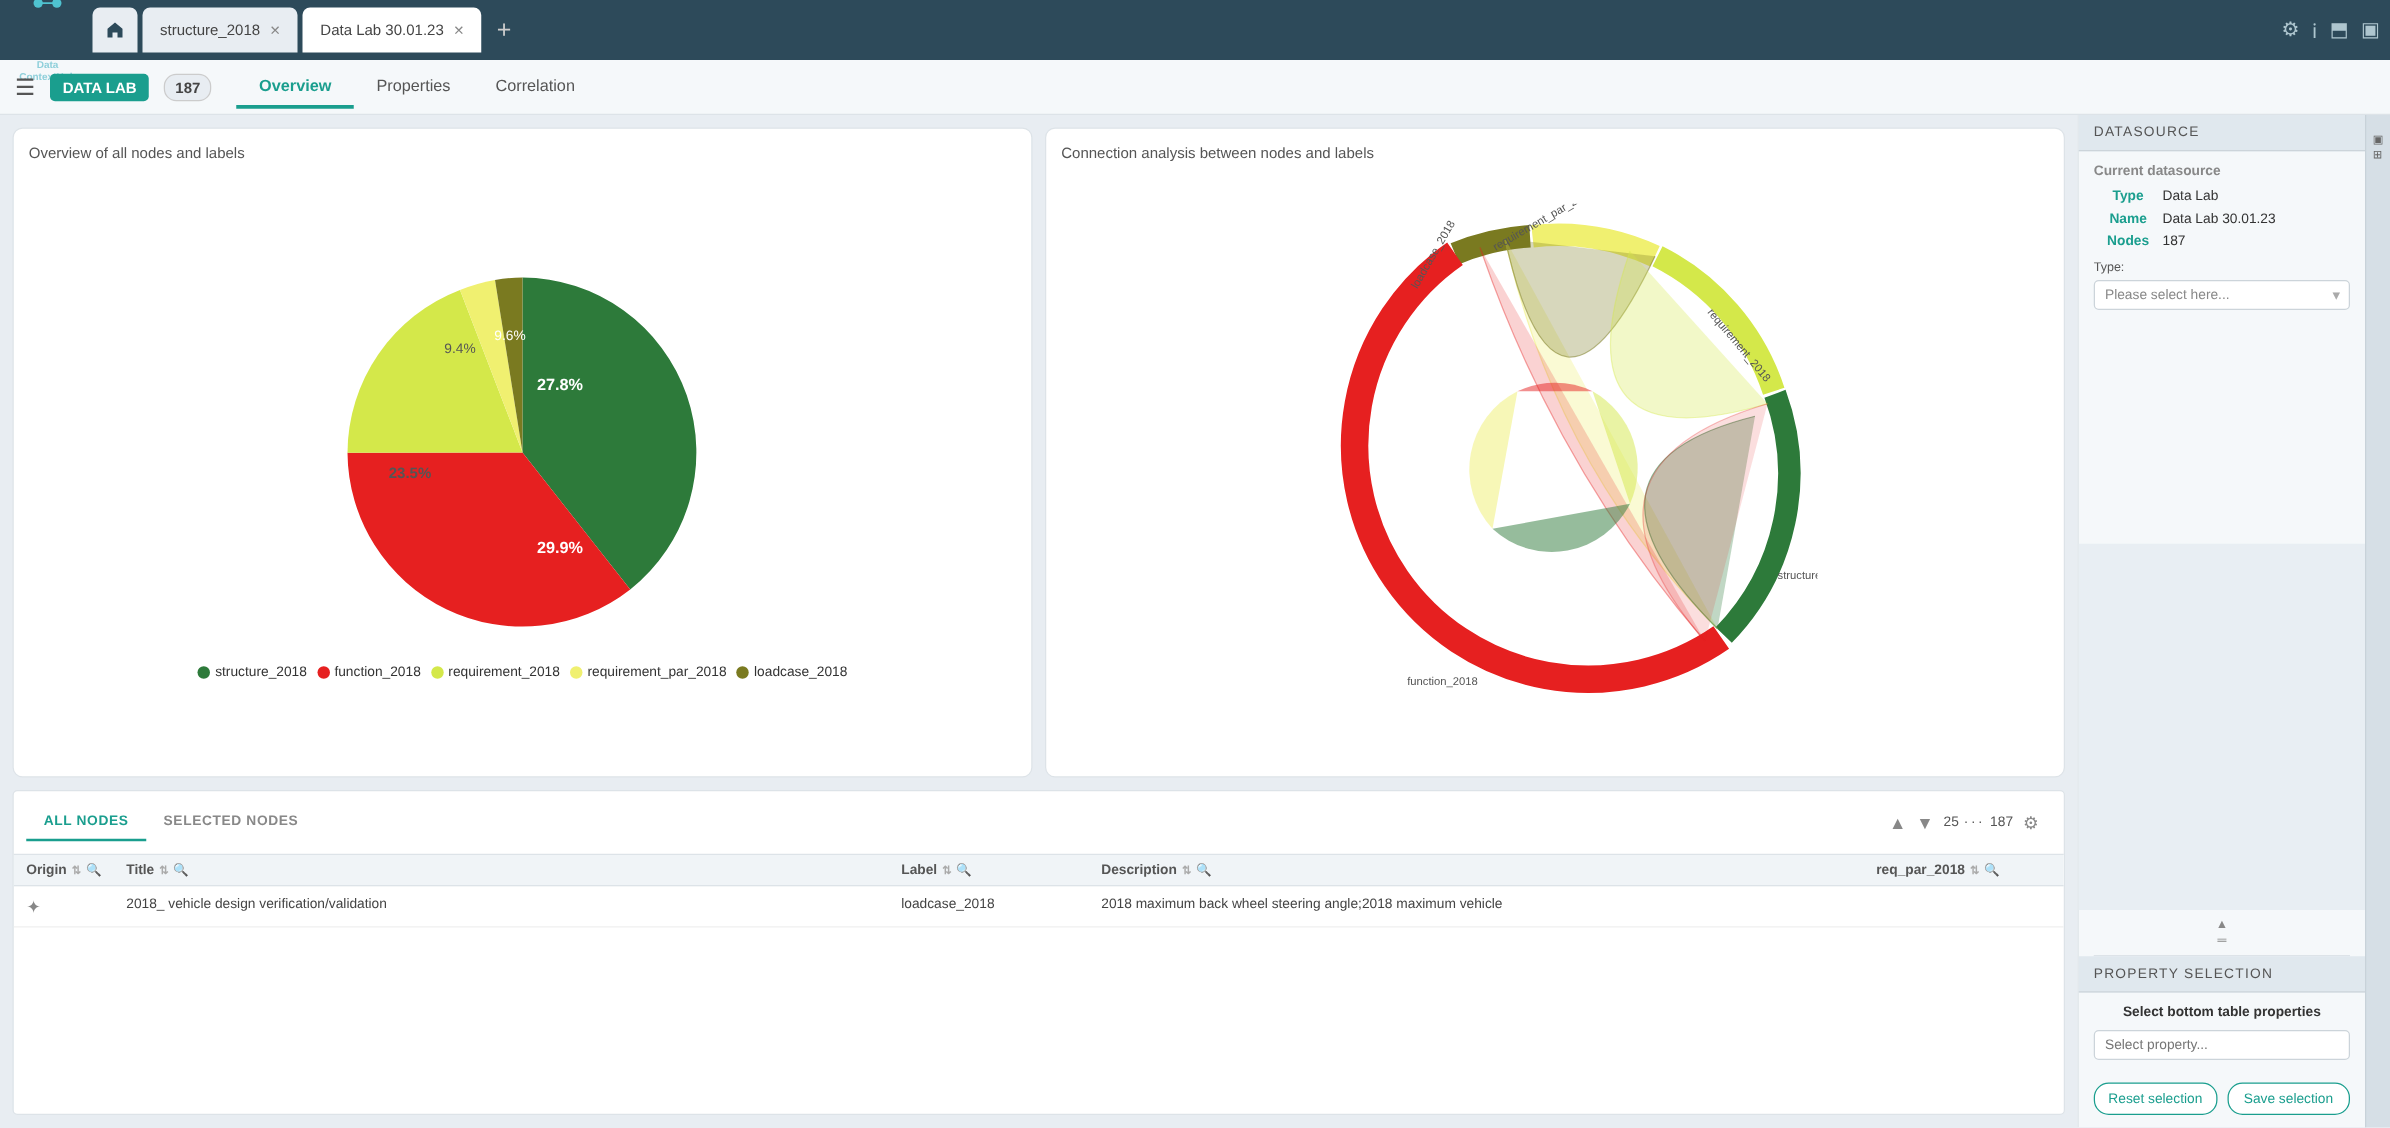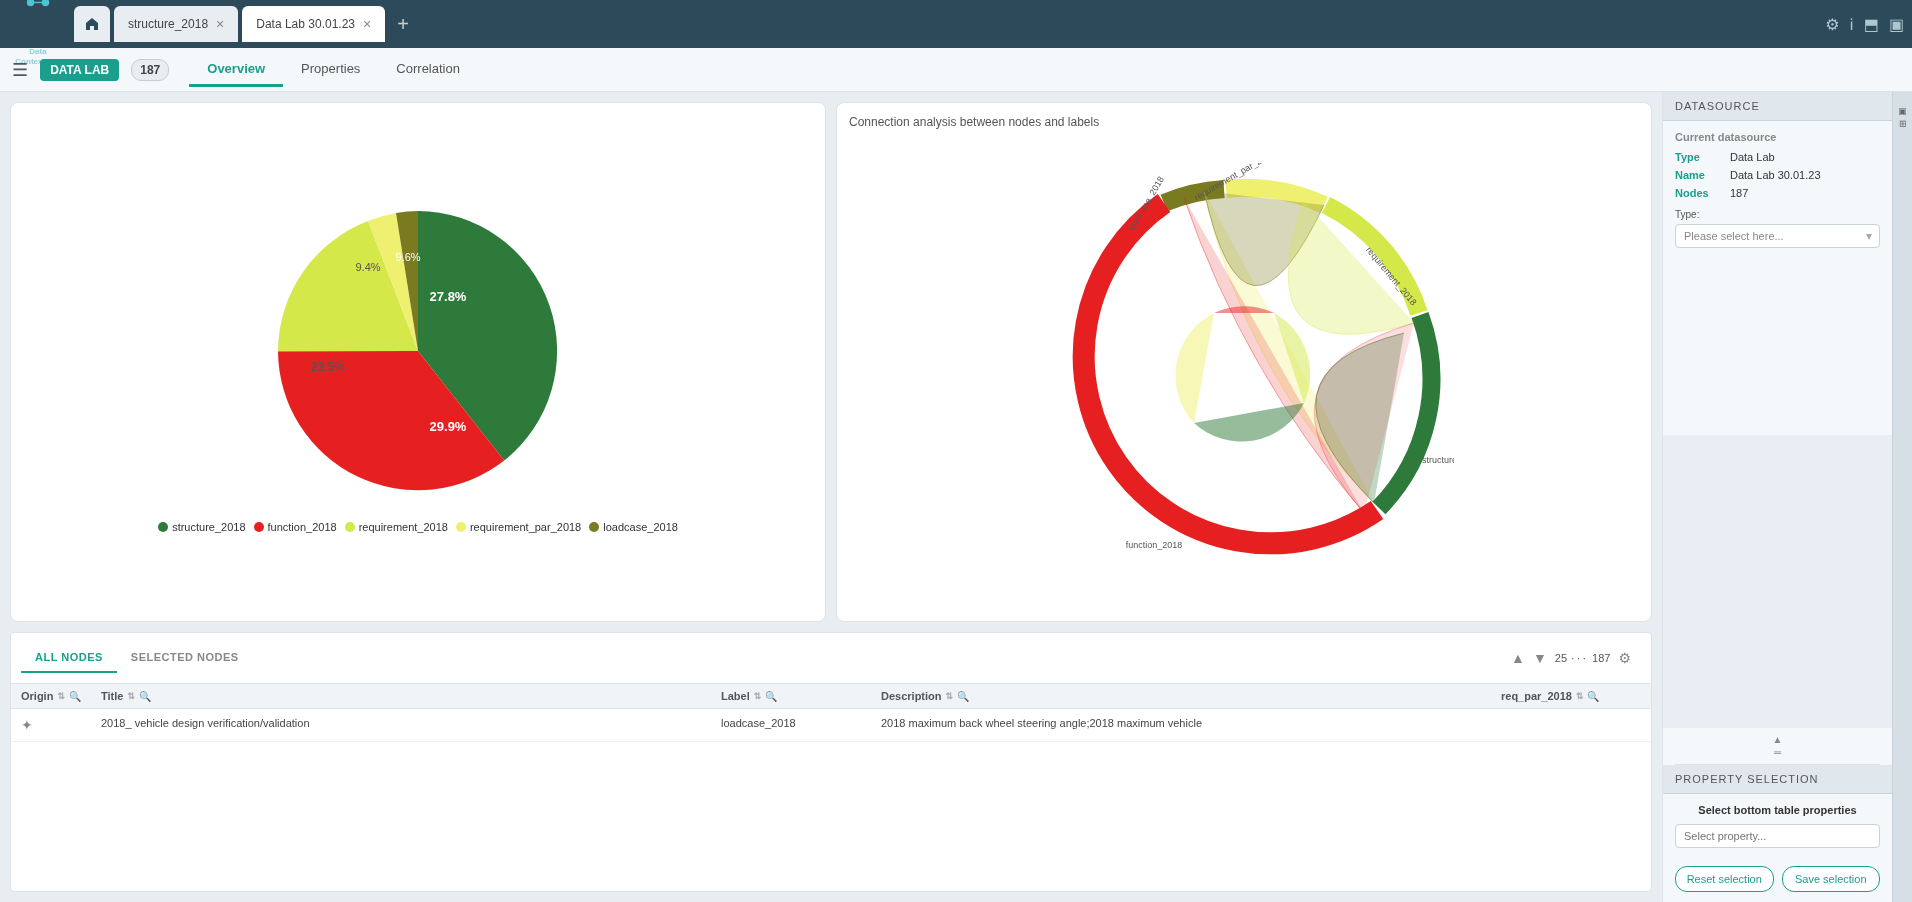--- a/index.html
+++ b/index.html
@@ -181,21 +181,21 @@
       background: #e0e8ee;
       padding: 8px 12px;
       font-size: 11px; font-weight: 400; color: #555; letter-spacing: 1px;
       border-bottom: 1px solid #ccd4da;
     }
     .datasource-content { padding: 10px 12px; font-size: 11px; flex: 1; }
     .ds-section-title {
       font-size: 11px; color: #888; font-weight: 600; margin-bottom: 8px;
     }
     .ds-row { display: flex; margin-bottom: 6px; }
-    .ds-label { color: #1a9e8e; font-weight: 600; width: 55px; flex-shrink: 0; }
+    .ds-label { color: #1a9e8e; font-weight: 600; width: 55px; flex-shrink: 0; text-align: center; }
     .ds-value { color: #333; }
     .ds-type-label { color: #555; font-size: 10px; margin: 10px 0 4px; }
     .ds-select {
       width: 100%; border: 1px solid #ccd4da; border-radius: 4px; padding: 5px 8px;
       font-size: 11px; color: #888; background: white; appearance: none;
       display: flex; align-items: center; justify-content: space-between;
     }
     .ds-select-wrapper { position: relative; }
     .ds-select-wrapper::after { content: '▾'; position: absolute; right: 8px; top: 5px; color: #aaa; font-size: 12px; pointer-events: none; }
 
@@ -288,20 +288,21 @@
   </div>
 </div>
 
 <div class="main-content">
 
   <div class="center-panel">
 
     <div class="charts-row">
 
       <div class="chart-card">
+        <div class="chart-title">Overview of all nodes and labels</div>
         <div class="chart-body">
           <div class="pie-container">
             <svg width="320" height="320" viewBox="-160 -160 320 320">
 
               <path d="M0,0 L0,-140 A140,140 0 0,1 86.2,109.6 Z" fill="#2d7a3a"></path>
 
               <path d="M0,0 L86.2,109.6 A140,140 0 0,1 -140,0.2 Z" fill="#e62020"></path>
 
               <path d="M0,0 L-140,0.2 A140,140 0 0,1 -50,-130 Z" fill="#d4e84a"></path>
 

